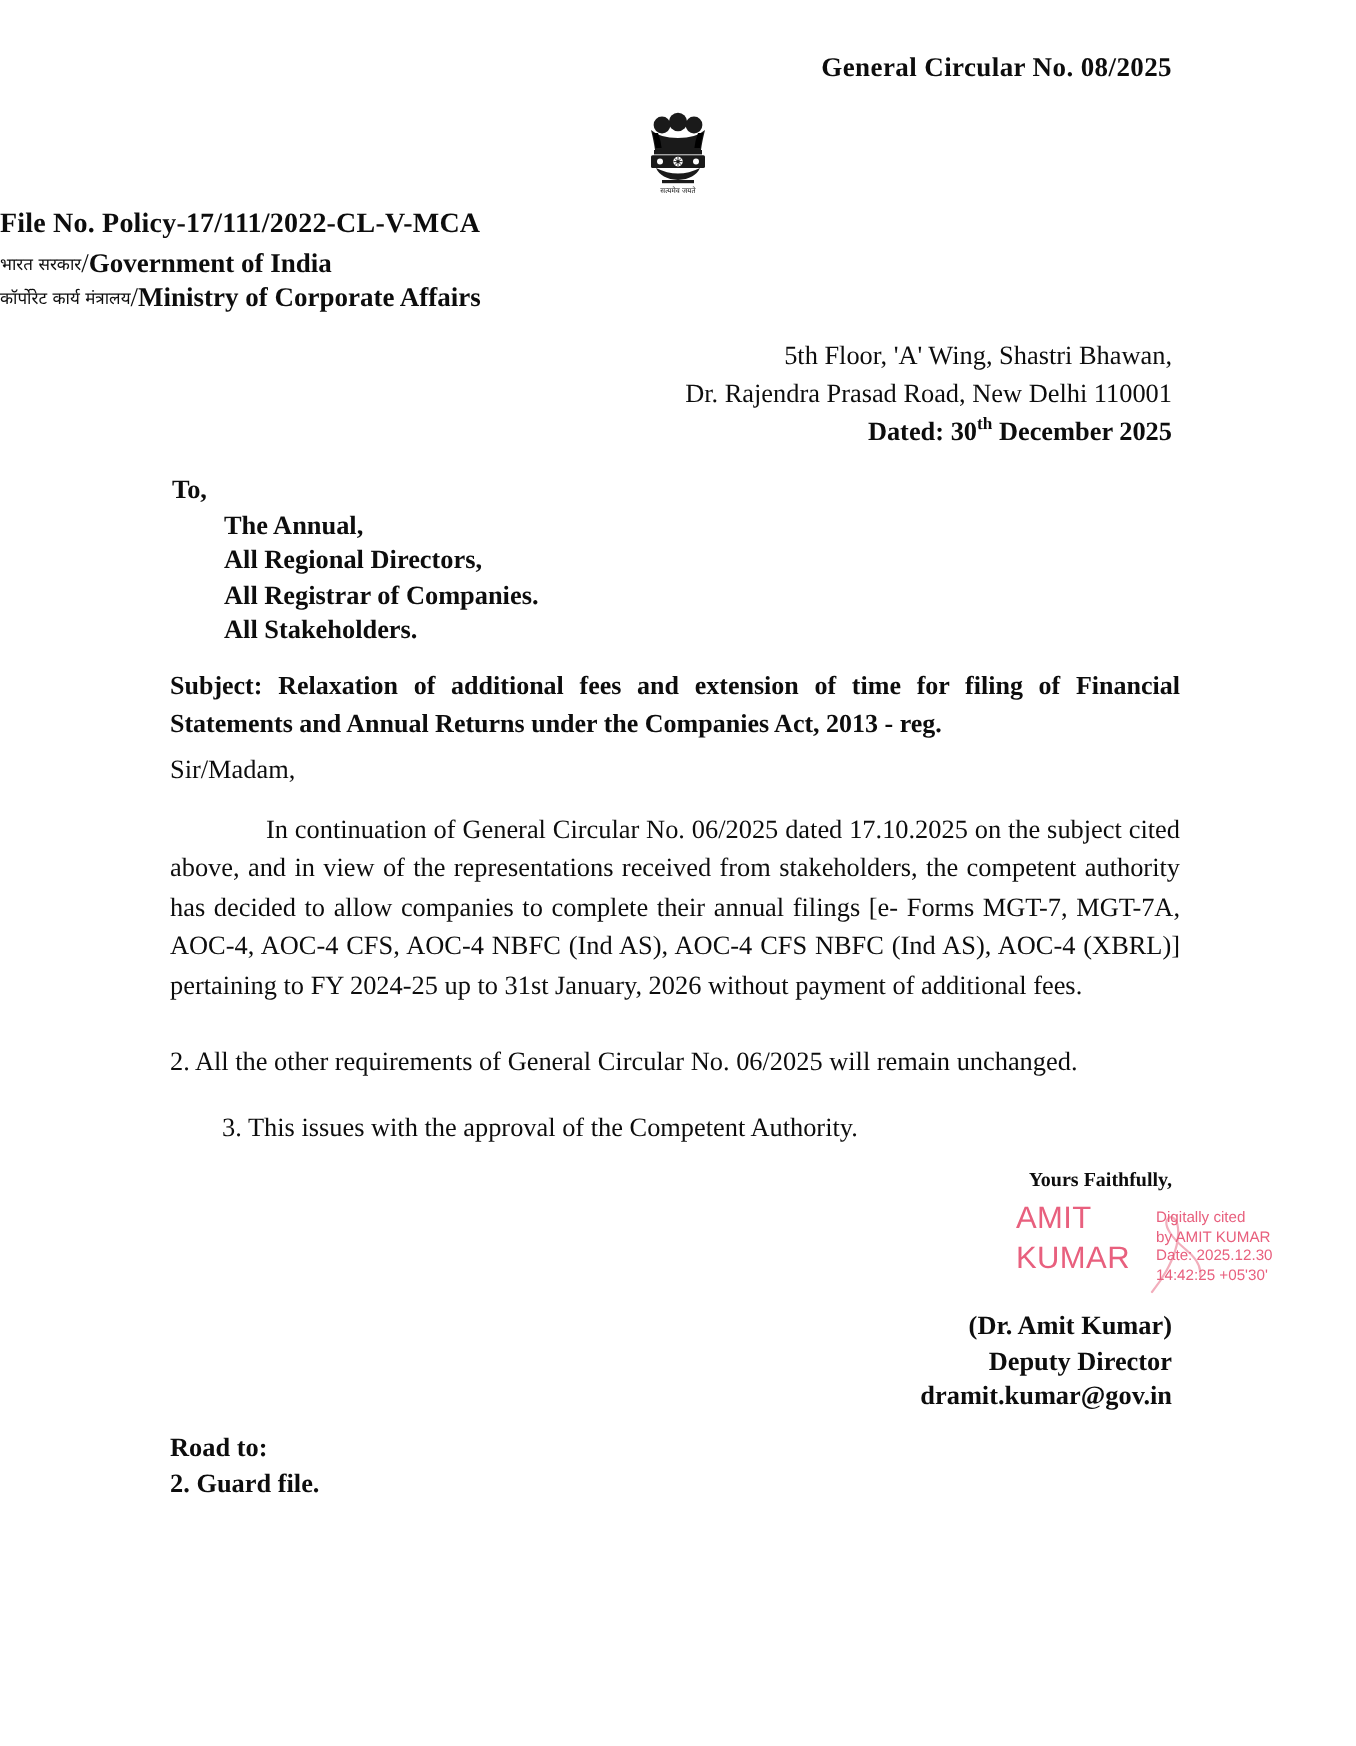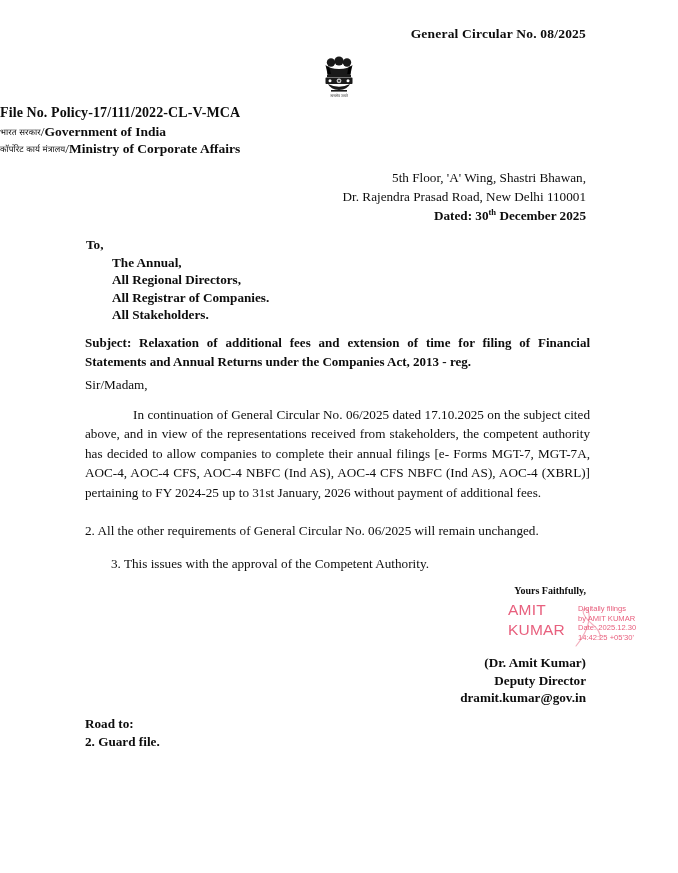--- a/index.html
+++ b/index.html
@@ -285,21 +285,21 @@
   <div class="para3">3. This issues with the approval of the Competent Authority.</div>
 
   <div class="yours">Yours Faithfully,</div>
 
   <div class="sig-area">
     <div class="sig-name"><span>AMIT</span><br><span>KUMAR</span></div>
     <svg class="sig-flourish" viewBox="0 0 40 48">
       <path d="M6 44 C14 34 20 22 19 12 C18.6 7 15 5 13.5 8 C12 11 16 17 22 22 C27 26 31 31 30 36" fill="none" stroke="#f2aebc" stroke-width="1.1" stroke-linecap="round"></path>
     </svg>
     <div class="sig-details">
-      <div>Digitally filings</div>
+      <div>Digitally cited</div>
       <div>by AMIT KUMAR</div>
       <div>Date: 2025.12.30</div>
       <div>14:42:25 +05'30'</div>
     </div>
   </div>
 
   <div class="signer-block">
     <div>(Dr. Amit Kumar)</div>
     <div>Deputy Director</div>
     <div>dramit.kumar@gov.in</div>

